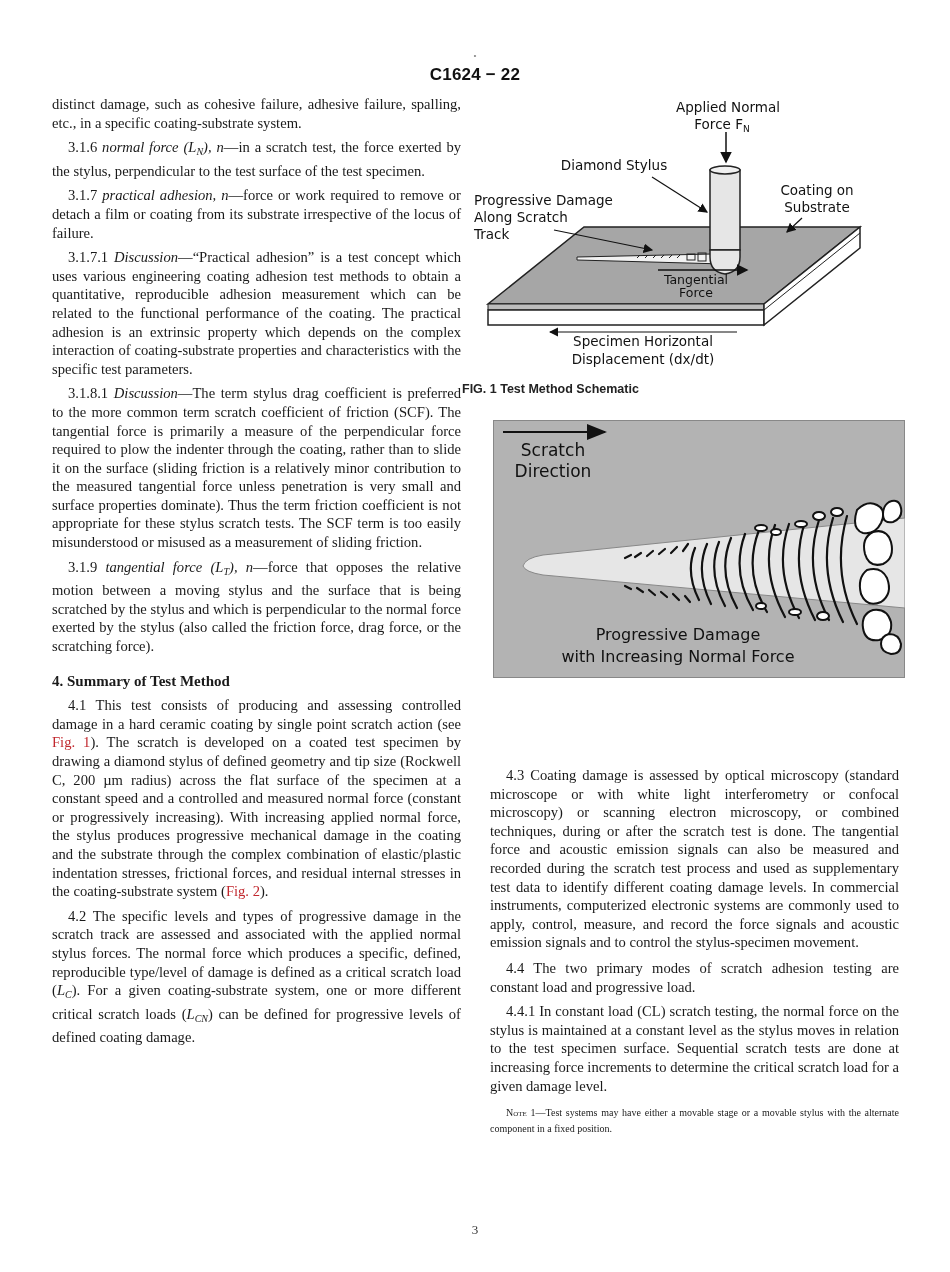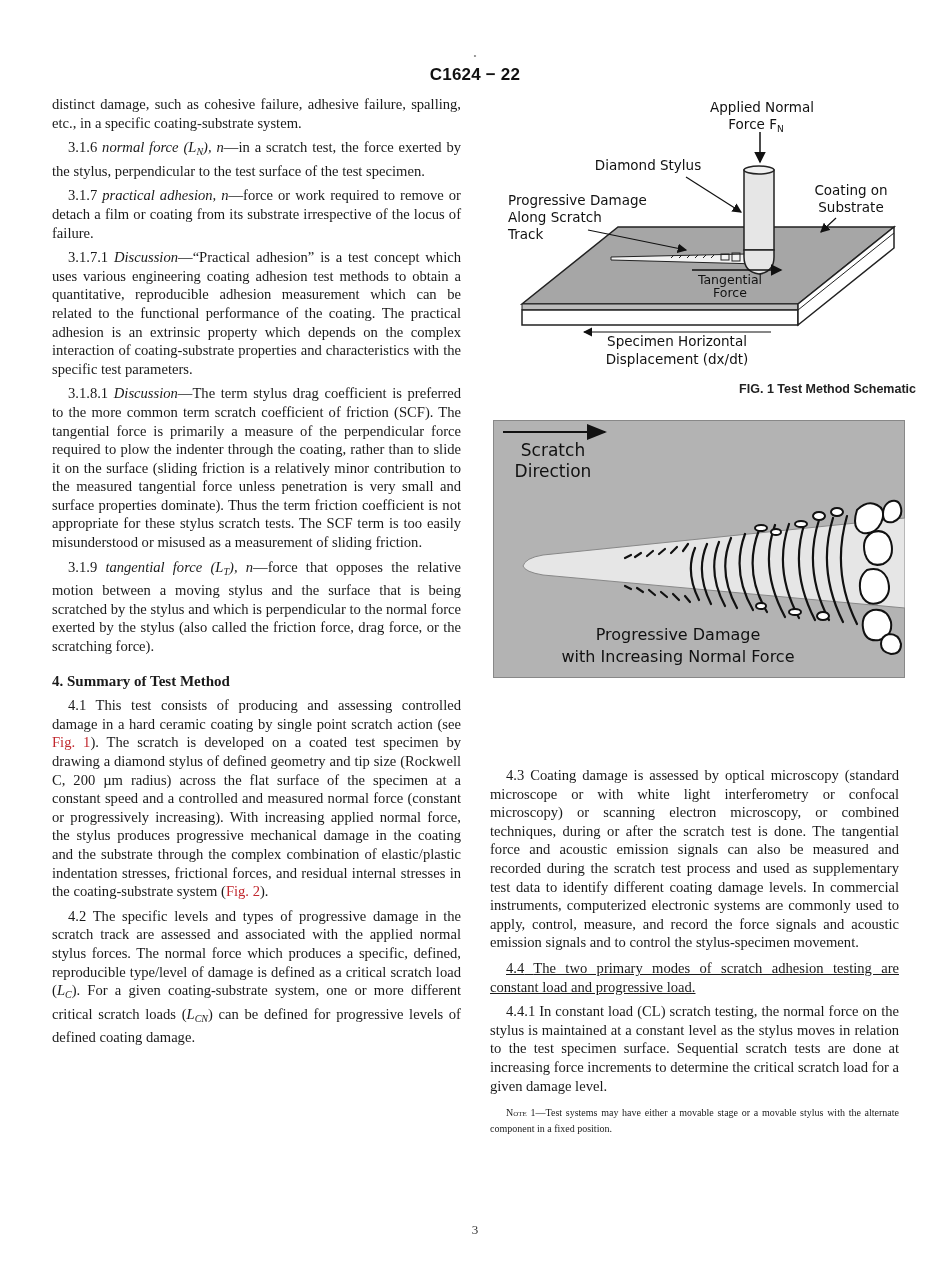--- a/index.html
+++ b/index.html
@@ -17,21 +17,21 @@
   p.indent { text-indent: 16px; }
   p.noindent { text-indent: 0; }
   i { font-style: italic; }
   .sub { font-size: 10px; vertical-align: -3px; font-style: italic; }
   .link { color: #c1272d; }
   h2 { font-size: 15px; font-weight: bold; margin: 16px 0 6px 0; }
   .note { font-size: 10px; line-height: 16px; text-indent: 16px; margin: 10px 0 8px 0; }
   .smallcaps { font-variant: small-caps; }
   .fig { position: absolute; }
   .fig-caption { font-family: "Liberation Sans", "DejaVu Sans", sans-serif; font-weight: bold;
-                 font-size: 12.5px; line-height: 17px; text-align: right; color: #222; }
+                 font-size: 12.5px; line-height: 17px; text-align: left; color: #222; }
   .pageno { position: absolute; top: 1222px; left: 0; width: 950px; text-align: center; font-size: 13px; color: #333; }
   svg text { font-family: "DejaVu Sans", "Liberation Sans", sans-serif; }
 </style>
 </head>
 <body>
 
 <div class="header">
   <svg class="logo" viewBox="0 0 38 28">
     <ellipse cx="19" cy="14" rx="15" ry="12" fill="none" stroke="#333" stroke-width="1.2"></ellipse>
     <rect x="7" y="4" width="5" height="20" fill="#333"></rect>
@@ -72,21 +72,21 @@
 
   <p class="indent">
     <span>4.1</span> <span>This test consists of producing and assessing controlled damage in a hard ceramic coating by single point scratch action (see </span><span class="link">Fig. 1</span><span>). The scratch is developed on a coated test specimen by drawing a diamond stylus of defined geometry and tip size (Rockwell C, 200 µm radius) across the flat surface of the specimen at a constant speed and a controlled and measured normal force (constant or progressively increasing). With increasing applied normal force, the stylus produces progressive mechanical damage in the coating and the substrate through the complex combination of elastic/plastic indentation stresses, frictional forces, and residual internal stresses in the coating-substrate system (</span><span class="link">Fig. 2</span><span>).</span>
   </p>
 
   <p class="indent">
     <span>4.2</span> <span>The specific levels and types of progressive damage in the scratch track are assessed and associated with the applied normal stylus forces. The normal force which produces a specific, defined, reproducible type/level of damage is defined as a critical scratch load (</span><i>L</i><span class="sub">C</span><span>). For a given coating-substrate system, one or more different critical scratch loads (</span><i>L</i><span class="sub">CN</span><span>) can be defined for progressive levels of defined coating damage.</span>
   </p>
 </div>
 
-<div class="fig" style="left:496px; top:92px; width:420px; height:305px;">
+<div class="fig" style="left:462px; top:92px; width:420px; height:305px;">
   <svg width="420" height="285" viewBox="0 0 420 285">
     <defs>
       <marker id="ah" markerWidth="8" markerHeight="8" refX="7" refY="4" orient="auto">
         <path d="M0,0 L8,4 L0,8 z" fill="#111"></path>
       </marker>
     </defs>
 
     <polygon points="122,135 398,135 302,212 26,212" fill="#a6a6a6" stroke="#222" stroke-width="1.5"></polygon>
 
     <polygon points="26,212 302,212 302,218 26,218" fill="#bdbdbd" stroke="#222" stroke-width="1"></polygon>
@@ -173,21 +173,21 @@
     <text x="60" y="57" font-size="17" text-anchor="middle" fill="#111">Direction</text>
     <text x="185" y="220" font-size="16" text-anchor="middle" fill="#111">Progressive Damage</text>
     <text x="185" y="242" font-size="16" text-anchor="middle" fill="#111">with Increasing Normal Force</text>
   </svg>
 </div>
 
 <div class="col col-right" style="top:766px;">
   <p class="indent">
     <span>4.3</span> <span>Coating damage is assessed by optical microscopy (standard microscope or with white light interferometry or confocal microscopy) or scanning electron microscopy, or combined techniques, during or after the scratch test is done. The tangential force and acoustic emission signals can also be measured and recorded during the scratch test process and used as supplementary test data to identify different coating damage levels. In commercial instruments, computerized electronic systems are commonly used to apply, control, measure, and record the force signals and acoustic emission signals and to control the stylus-specimen movement.</span>
   </p>
-  <p class="indent" style="margin-top:7px;text-decoration:underline;">
+  <p class="indent" style="margin-top:7px;">
     <span>4.4</span> <span>The two primary modes of scratch adhesion testing are constant load and progressive load.</span>
   </p>
   <p class="indent">
     <span>4.4.1</span> <span>In constant load (CL) scratch testing, the normal force on the stylus is maintained at a constant level as the stylus moves in relation to the test specimen surface. Sequential scratch tests are done at increasing force increments to determine the critical scratch load for a given damage level.</span>
   </p>
   <p class="note">
     <span class="smallcaps">Note 1</span><span>—Test systems may have either a movable stage or a movable stylus with the alternate component in a fixed position.</span>
   </p>
 </div>
 

